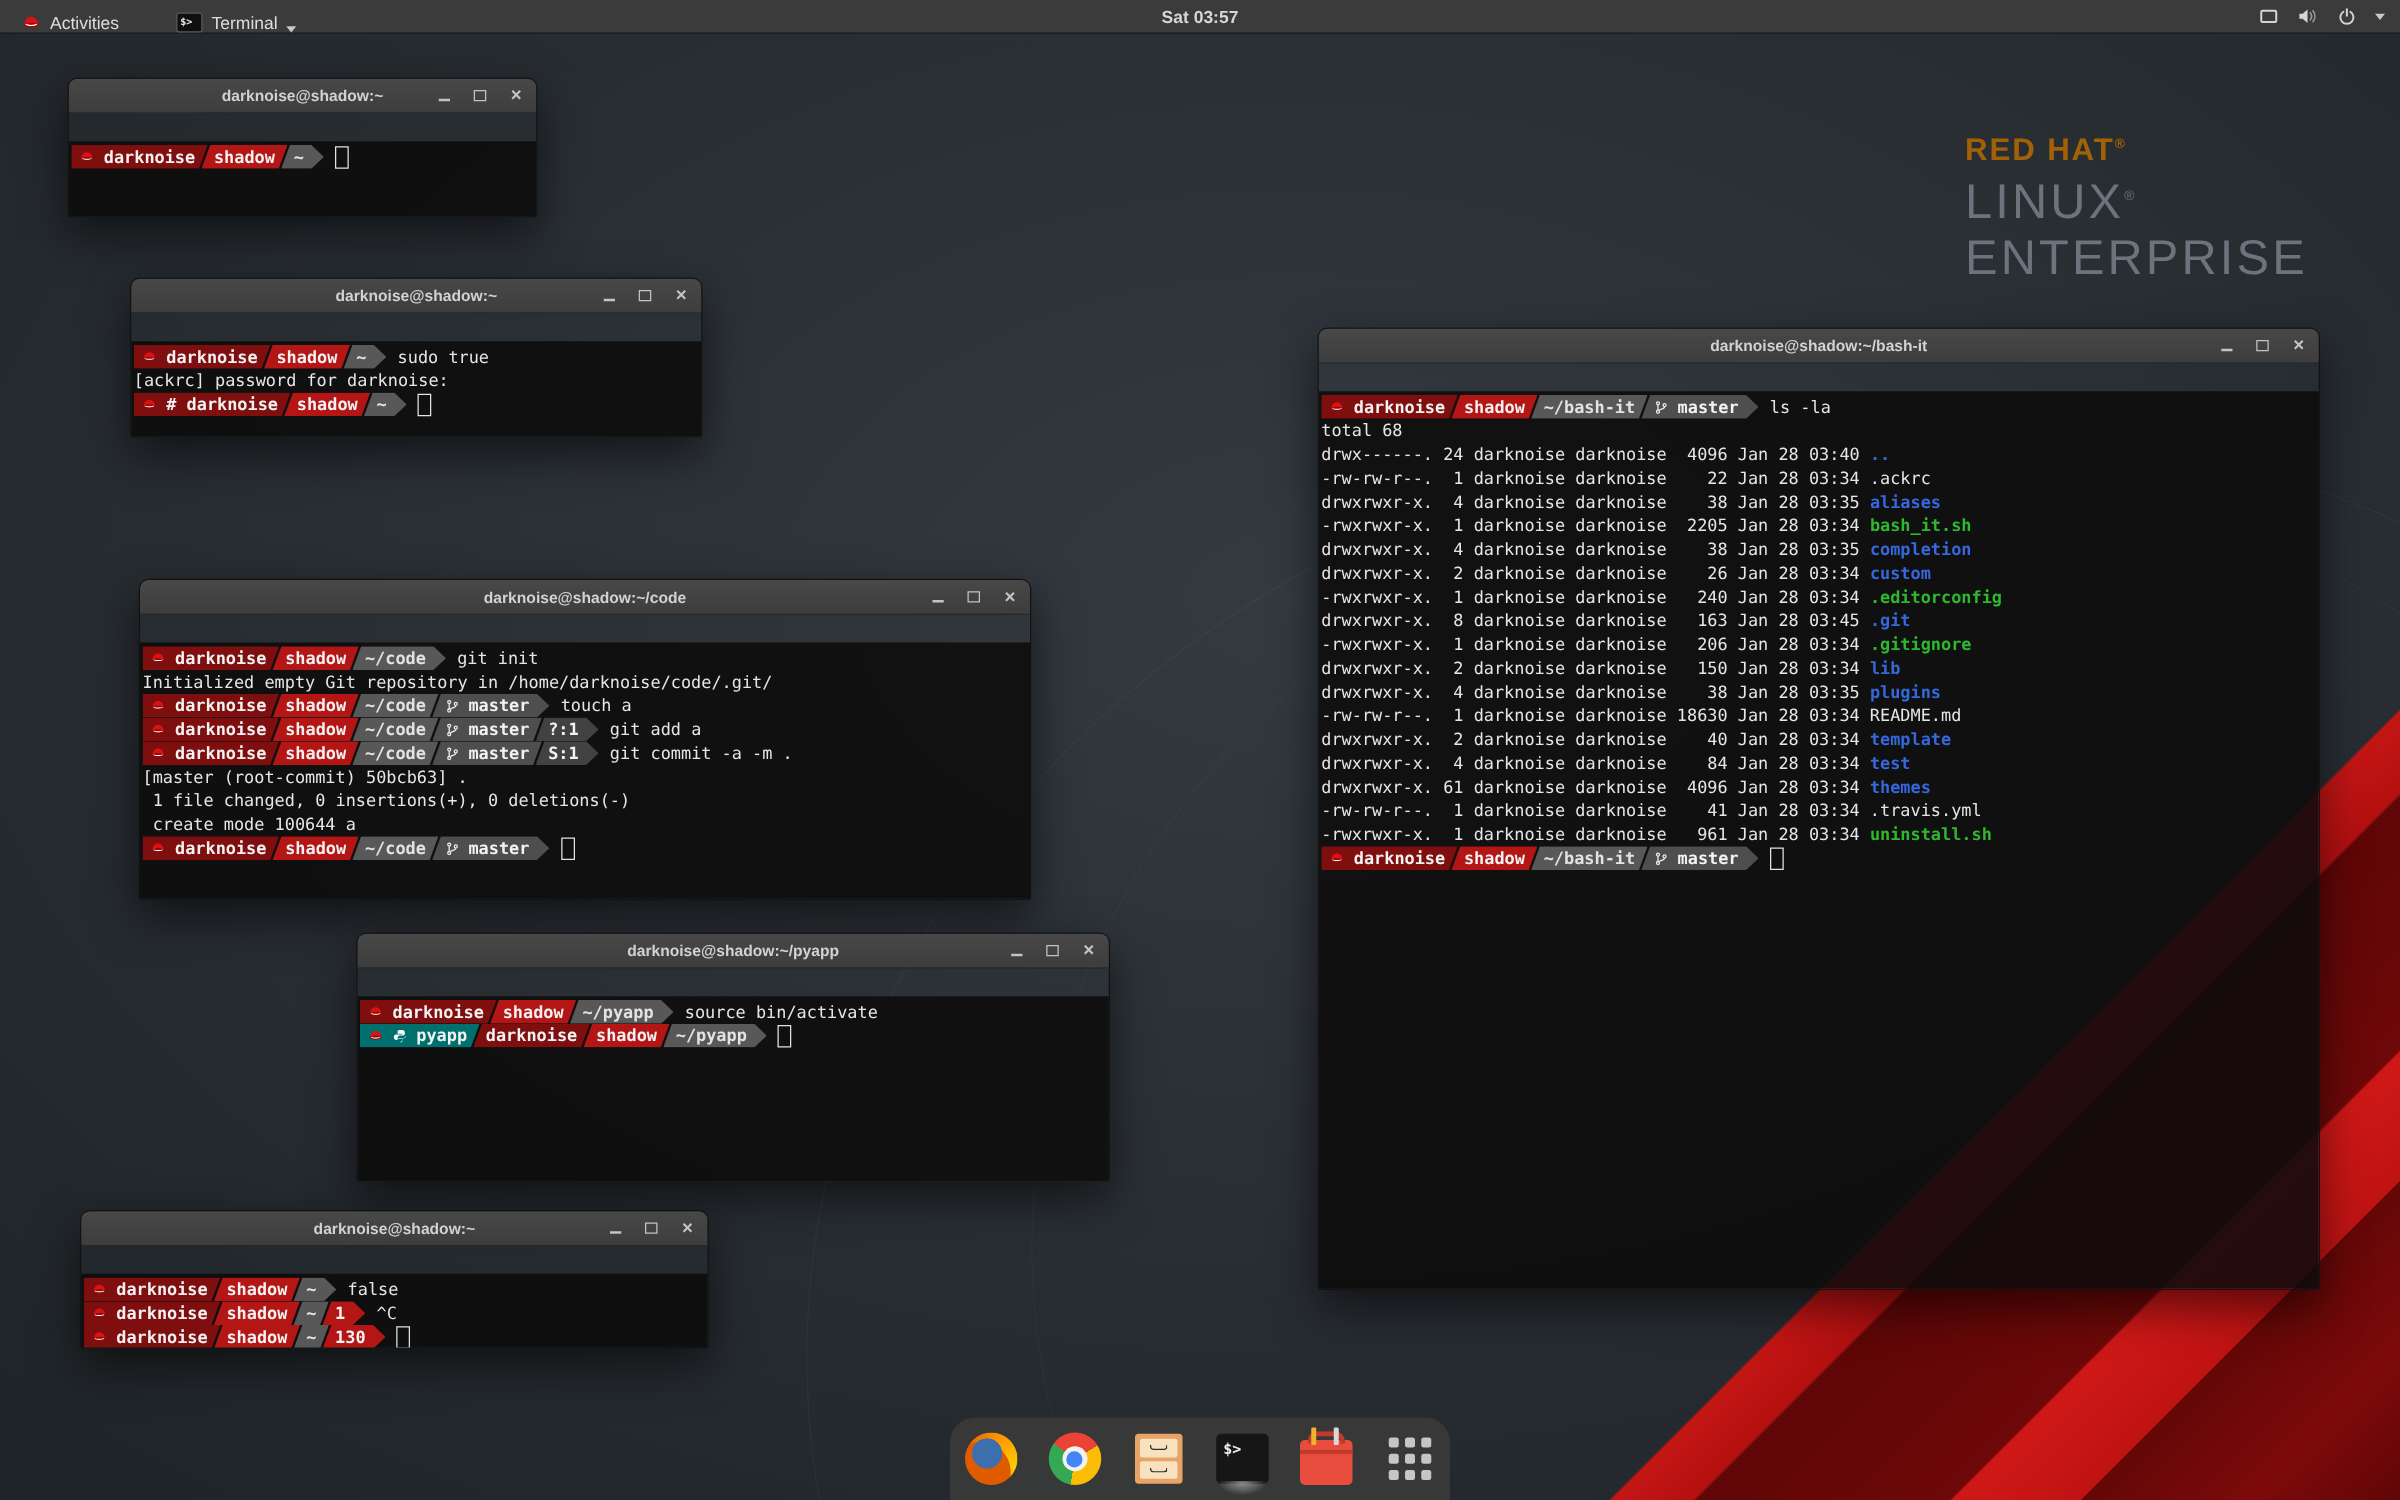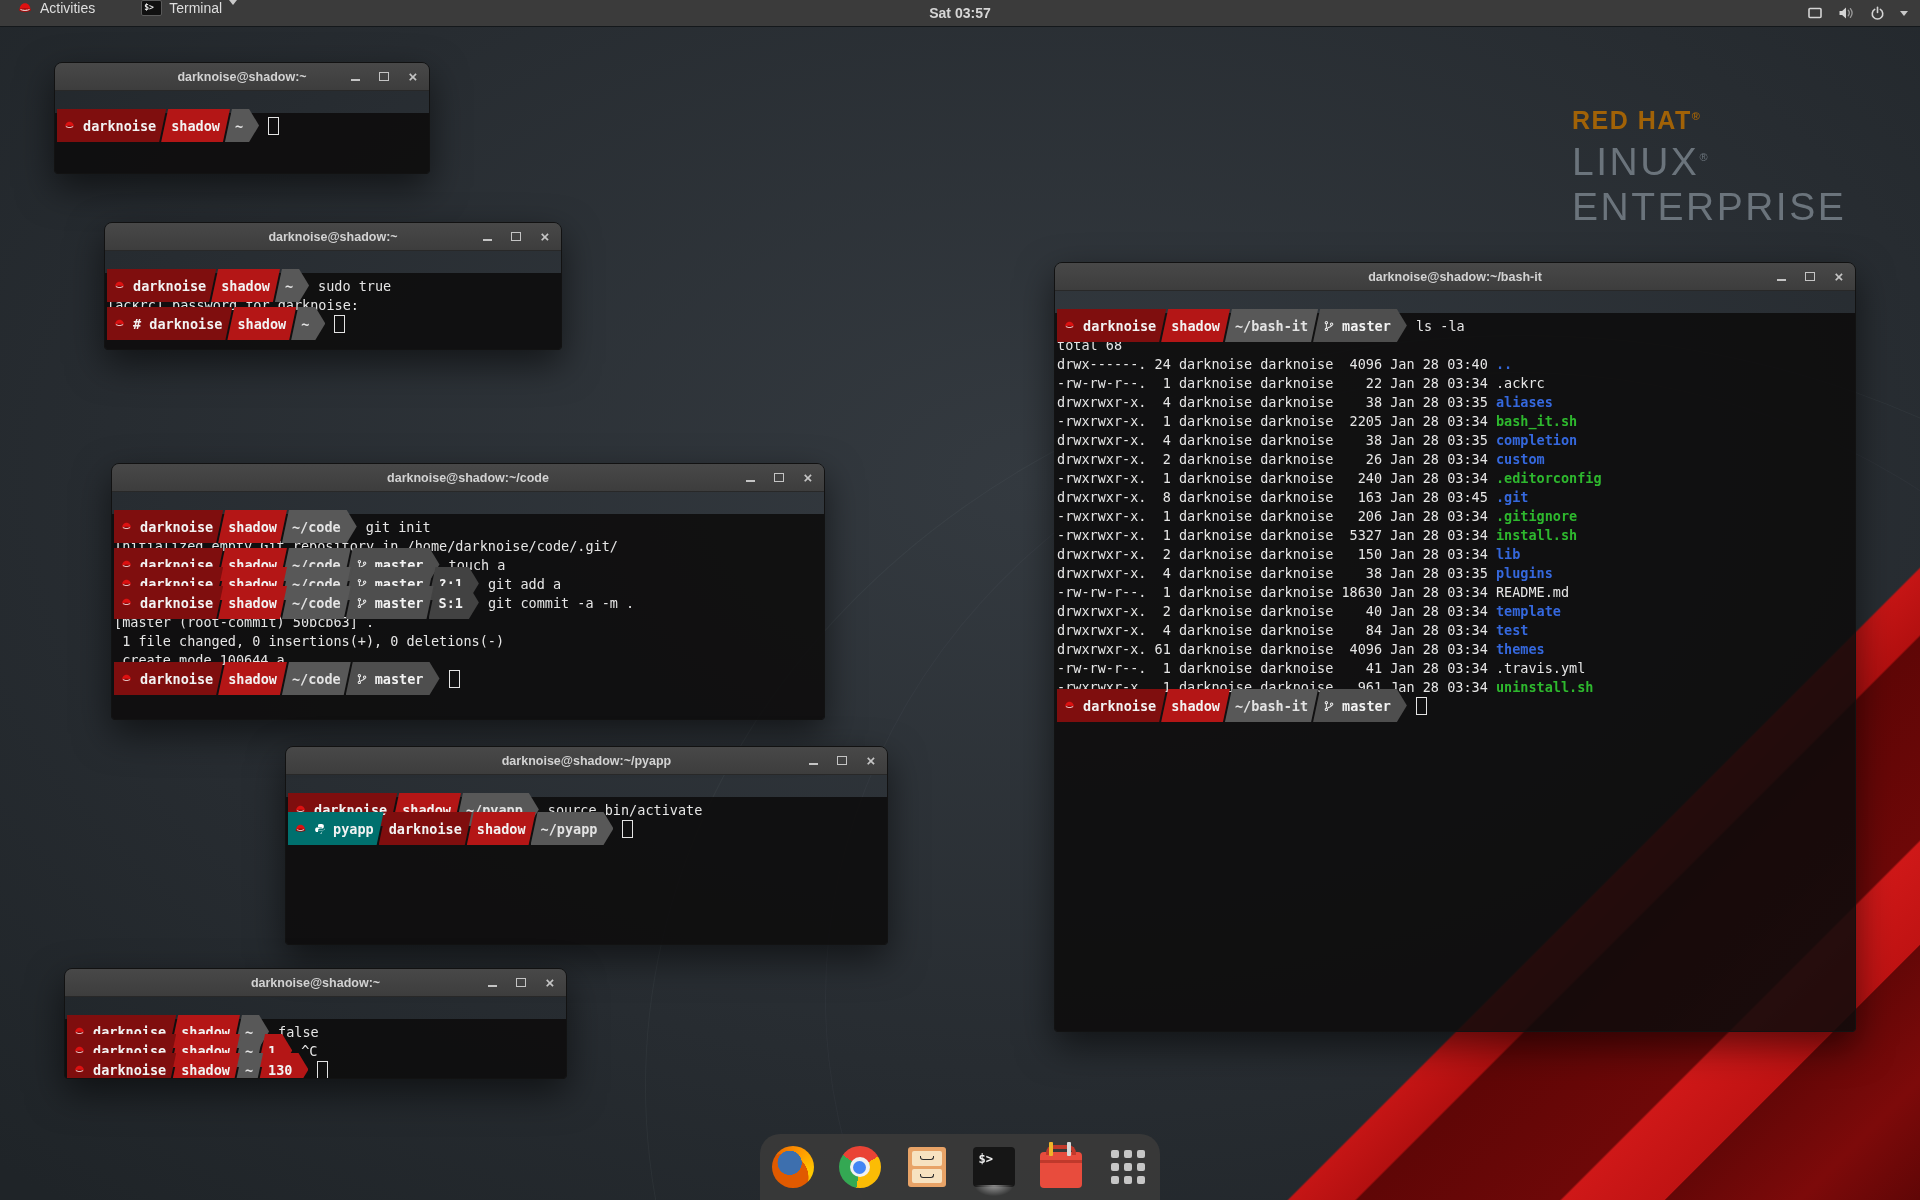--- a/index.html
+++ b/index.html
@@ -21,21 +21,21 @@
       rgba(0,0,0,0) 448px);}
   
   #logo{position:absolute;left:1572px;top:106px;color:#6f7880;pointer-events:none;}
   #logo .brand{font-size:25px;font-weight:bold;letter-spacing:1.5px;color:#a16207;}
   #logo .big{font-size:39px;font-weight:300;letter-spacing:2.5px;line-height:45px;color:#6b747c;}
   #logo sup{font-size:11px;}
   
   #topbar{position:absolute;left:0;top:0;width:1920px;height:26px;background:#3b3b3b;
     border-bottom:1px solid #14181b;display:flex;align-items:center;z-index:40;color:#dedede;font-size:14px;}
   .tb-left{display:flex;align-items:center;gap:6px;margin-left:8px;}
-  .tb-item{display:flex;align-items:flex-start;gap:7px;padding:0 9px;height:26px;cursor:default;}
+  .tb-item{display:flex;align-items:flex-end;gap:7px;padding:0 9px;height:26px;cursor:default;}
   .tb-appicon{width:17px;height:14px;background:#101010;border:1px solid #5a5a5a;border-radius:2px;
     color:#e8e8e8;font:bold 8px "DejaVu Sans Mono",monospace;line-height:13px;text-align:left;padding-left:2px;}
   .caret{width:0;height:0;border-left:4px solid transparent;border-right:4px solid transparent;border-top:5px solid #c9c9c9;display:inline-block;}
   #clock{position:absolute;left:0;right:0;text-align:center;font-weight:bold;font-size:14px;color:#d6d6d6;pointer-events:none;}
   .tb-right{margin-left:auto;display:flex;align-items:center;gap:15px;margin-right:12px;z-index:2;}
   .tb-right svg{display:block;}
   
   .window{position:absolute;border:1px solid #121212;border-radius:8px 8px 3px 3px;
     box-shadow:0 14px 36px rgba(0,0,0,.55);z-index:10;overflow:hidden;display:flex;flex-direction:column;gap:22px;}
   .titlebar{height:27px;flex:0 0 27px;background:linear-gradient(#484848,#3d3d3d);
@@ -51,21 +51,21 @@
   #w2{left:104px;top:222px;width:456px;height:126px;}
   #w3{left:111px;top:463px;width:712px;height:255px;}
   #w4{left:285px;top:746px;width:601px;height:197px;}
   #w5{left:64px; top:968px;width:501px;height:109px;}
   #w6{left:1054px;top:262px;width:800px;height:768px;}
   
   .tline{display:flex;align-items:center;height:19px;font-family:"DejaVu Sans Mono",monospace;font-size:13.5px;color:#e6e6e6;}
   .tx{white-space:pre;}
   .c-blue{color:#3568dd;font-weight:bold;}
   .c-green{color:#2eb82e;font-weight:bold;}
-  .seg{display:inline-flex;align-items:center;height:33px;padding:0 10px;font-weight:bold;color:#f2f2f2;
+  .seg{display:inline-flex;align-items:center;height:19px;padding:0 10px;font-weight:bold;color:#f2f2f2;
     clip-path:polygon(7px 0,100% 0,calc(100% - 7px) 100%,0 100%);margin-left:-5px;white-space:pre;}
   .seg.first{clip-path:polygon(0 0,100% 0,calc(100% - 7px) 100%,0 100%);margin-left:0;padding-left:6px;}
   .seg.end{clip-path:polygon(7px 0,calc(100% - 10px) 0,100% 50%,calc(100% - 10px) 100%,0 100%);padding-right:16px;}
   .seg-user{background:#7f0e0e;}
   .seg-host{background:#b41616;}
   .seg-path{background:#585858;color:#e3e3e3;}
   .seg-git{background:#4e4e4e;}
   .seg-git2{background:#424242;}
   .seg-err{background:#b41616;}
   .seg-venv{background:#00706e;}
@@ -464,24 +464,20 @@
       </div>
       <div class="tline">
         <span class="tx">drwxrwxr-x.  8 darknoise darknoise   163 Jan 28 03:45 </span>
         <span class="tx c-blue">.git</span>
       </div>
       <div class="tline">
         <span class="tx">-rwxrwxr-x.  1 darknoise darknoise   206 Jan 28 03:34 </span>
         <span class="tx c-green">.gitignore</span>
       </div>
       <div class="tline">
-        <span class="tx">-rwxrwxr-x.  1 darknoise darknoise  5327 Jan 28 03:34 </span>
-        <span class="tx c-green">install.sh</span>
-      </div>
-      <div class="tline">
         <span class="tx">drwxrwxr-x.  2 darknoise darknoise   150 Jan 28 03:34 </span>
         <span class="tx c-blue">lib</span>
       </div>
       <div class="tline">
         <span class="tx">drwxrwxr-x.  4 darknoise darknoise    38 Jan 28 03:35 </span>
         <span class="tx c-blue">plugins</span>
       </div>
       <div class="tline">
         <span class="tx">-rw-rw-r--.  1 darknoise darknoise 18630 Jan 28 03:34 README.md</span>
       </div>

